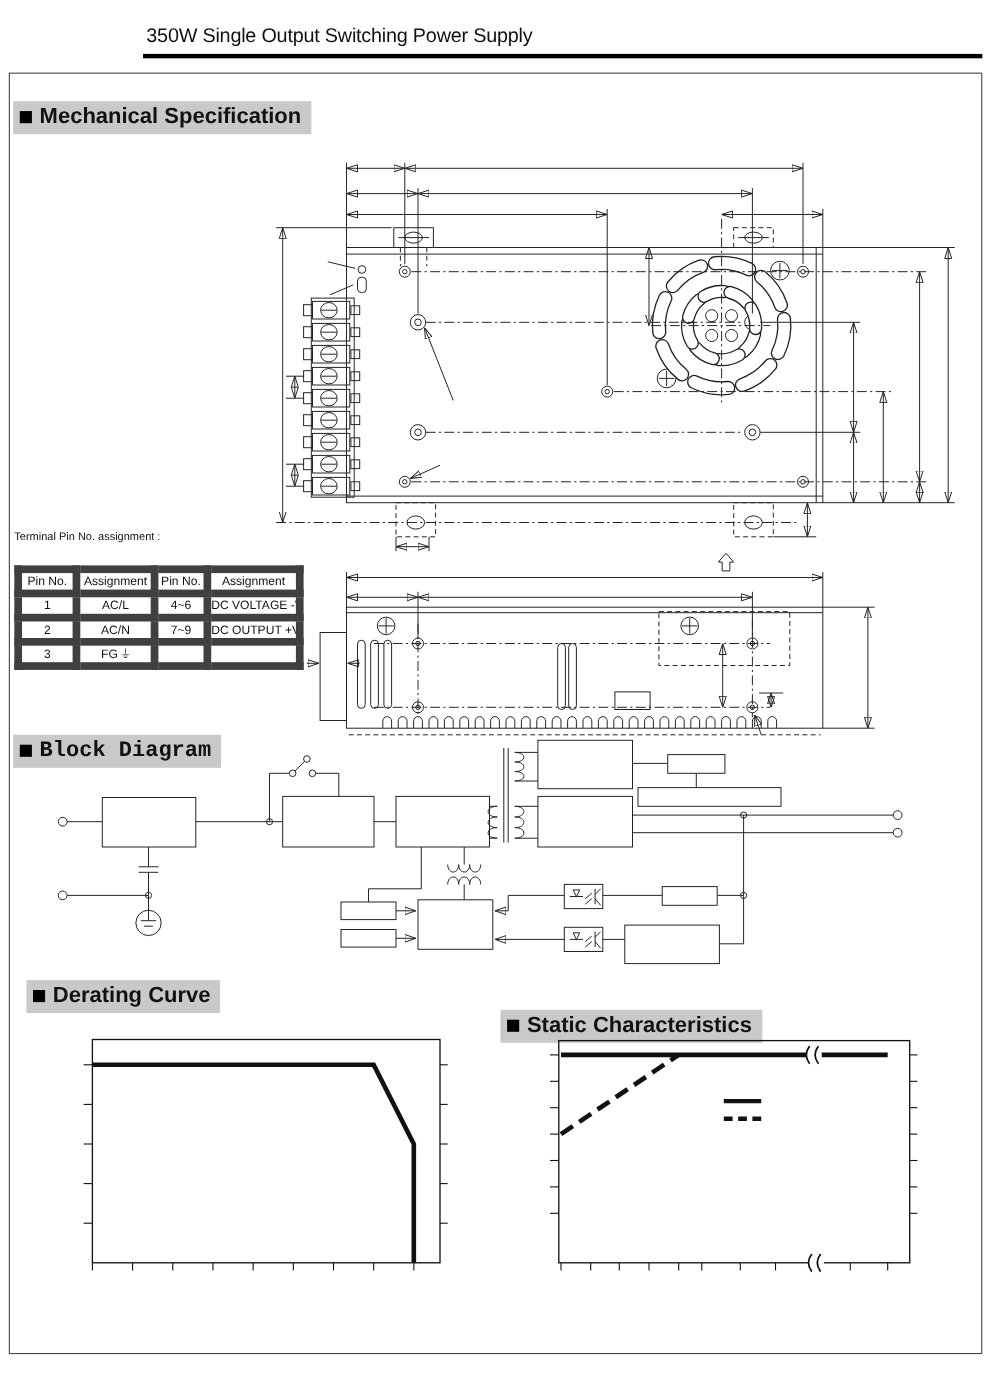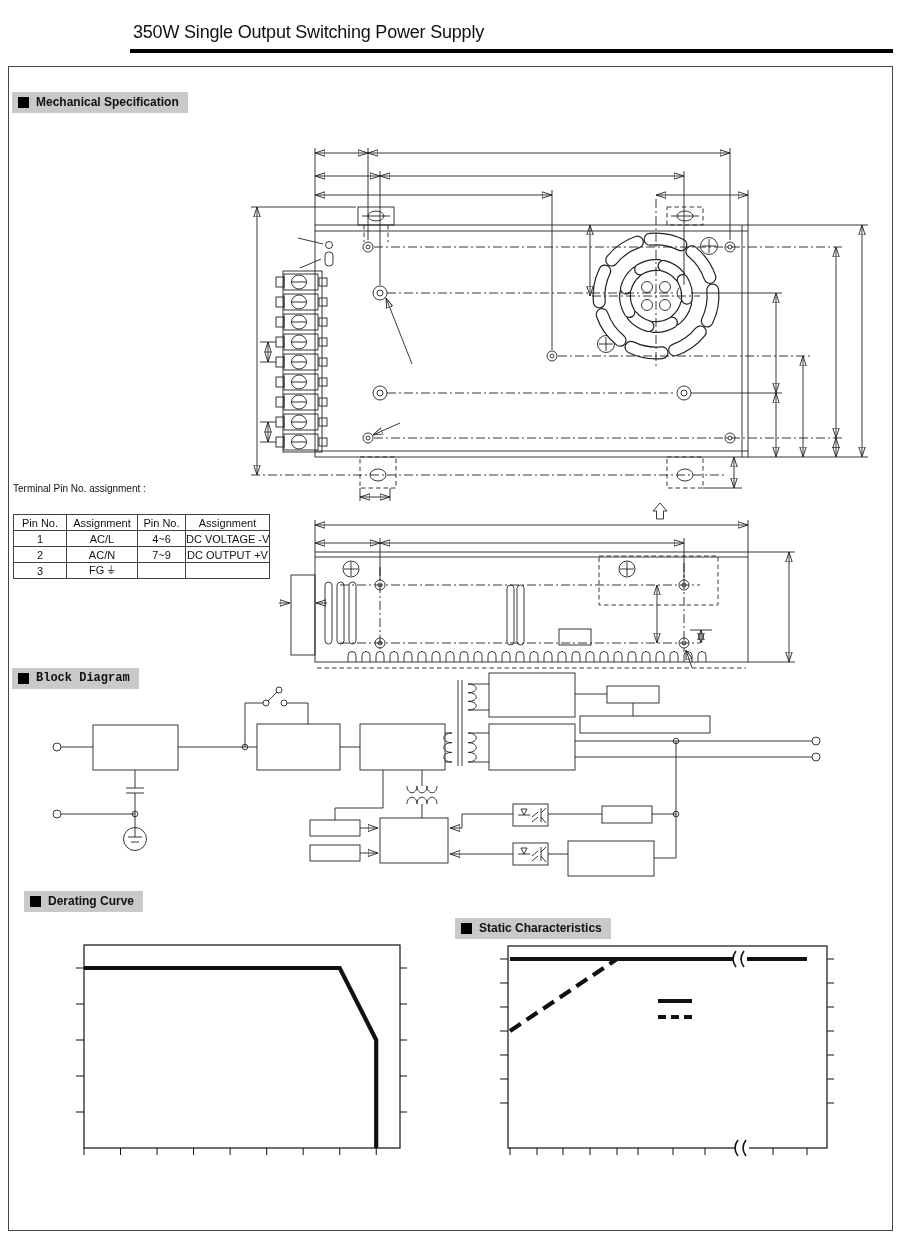--- a/index.html
+++ b/index.html
@@ -5,21 +5,21 @@
   html,body{margin:0;padding:0;background:#fff;}
   .page{position:relative;width:900px;height:1250px;background:#fff;overflow:hidden;
         font-family:"Liberation Sans",sans-serif;color:#111;}
   .hdr-title{position:absolute;left:133px;top:22px;font-size:18px;letter-spacing:-0.2px;text-align:center;}
   .hdr-brand{position:absolute;right:7px;top:6px;display:flex;align-items:baseline;gap:9px;}
   .hdr-series-name{font-size:37px;font-weight:bold;letter-spacing:3px;}
   .hdr-series-suffix{font-size:17px;font-weight:bold;letter-spacing:2px;}
   .hdr-rule{position:absolute;left:130px;top:49px;width:763px;height:4px;background:#000;}
   .content-border{position:absolute;left:8px;top:66px;width:883px;height:1163px;border:1px solid #444;}
   .sec{position:absolute;background:#c9c9c9;display:flex;align-items:center;gap:7px;
-       padding:3px 9px 4px 6px;font-size:12px;font-weight:bold;white-space:nowrap;}
+       padding:3px 9px 4px 6px;font-size:20px;font-weight:bold;white-space:nowrap;}
   .sec .sq{width:11px;height:11px;background:#000;flex:0 0 auto;}
   svg{position:absolute;left:0;}
   #mech-svg *, #block-svg *, .chart *{fill:none;stroke:#222;stroke-width:0.9;}
   svg text{fill:#111;stroke:none !important;font-family:"Liberation Sans",sans-serif;}
   marker path{fill:#111;stroke:none;}
   .dot{fill:#111;stroke:none;}
   .wht{fill:#fff;}
   .thk{stroke-width:1.6;}
   .thin{stroke-width:0.7;}
   .dim{stroke-width:0.8;marker-start:url(#arw);marker-end:url(#arw);}
@@ -29,21 +29,21 @@
   .dsh{stroke-dasharray:4.5 3;}
   .t10{font-size:10px;}
   .t105{font-size:10.5px;}
   .t11{font-size:11px;}
   .t115{font-size:11.5px;}
   .t12{font-size:12.5px;}
   .t13{font-size:13px;}
   .pin-table-wrap{position:absolute;left:13px;top:483px;width:270px;}
   .pin-title{font-size:10px;margin-bottom:20px;}
   .pin-table{border-collapse:collapse;table-layout:fixed;width:256px;}
-  .pin-table td,.pin-table th{border:1px solid #404040;font-size:11px;font-weight:normal;
+  .pin-table td,.pin-table th{border:7px solid #404040;font-size:11px;font-weight:normal;
        text-align:center;height:15px;padding:0;overflow:hidden;white-space:nowrap;}
 </style>
 </head>
 <body>
 
 <div class="page">
 
   <div class="hdr-title">350W Single Output Switching Power Supply</div>
   <div class="hdr-rule"></div>
   <div class="content-border"></div>

